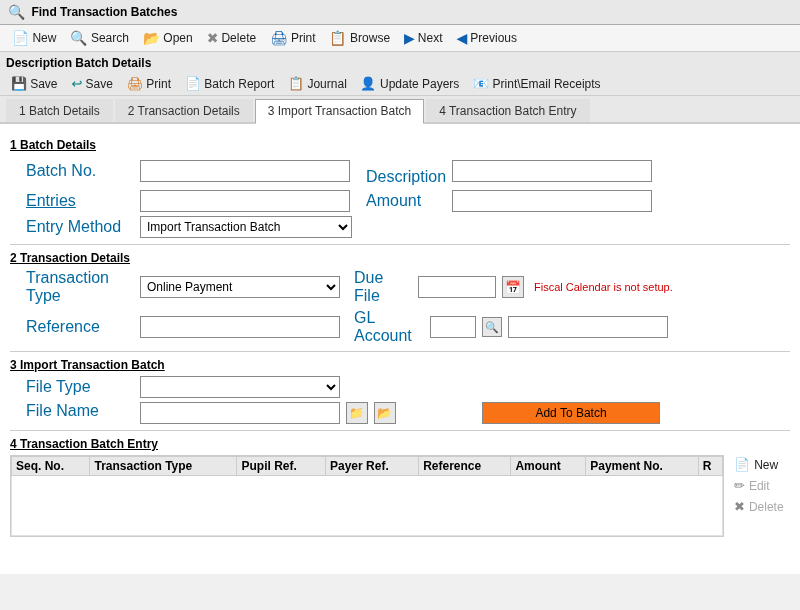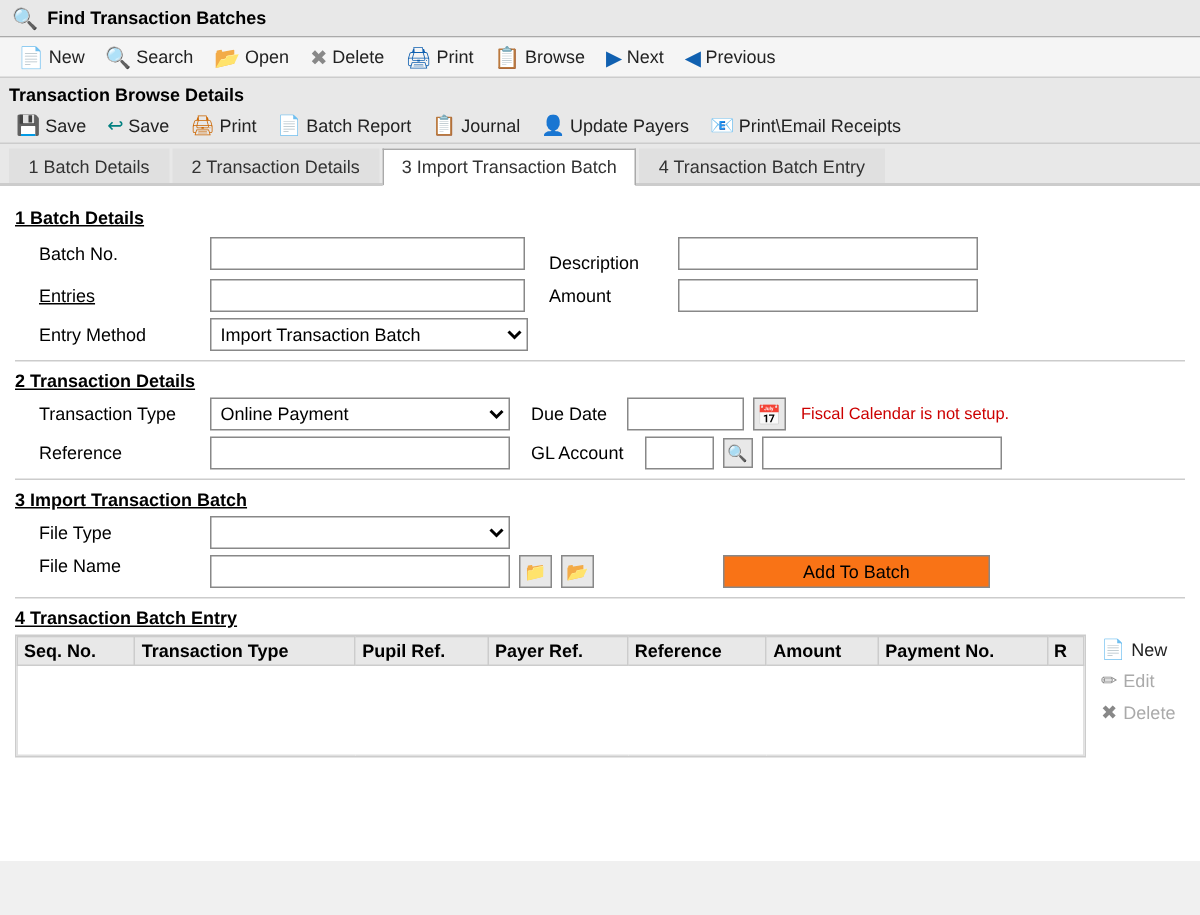--- a/index.html
+++ b/index.html
@@ -94,24 +94,24 @@
     }
 
     .section-header {
       font-weight: bold;
       font-size: 12px;
       margin: 6px 0 4px 0;
       text-decoration: underline;
     }
 
     .form-label {
-      color: #000000;
+      color: #0369a1;
       text-align: left;
       padding-right: 4px;
-      font-size: 12px;
+      font-size: 16px;
     }
     .form-input {
       border: 1px solid #888;
       padding: 2px 4px;
       font-size: 12px;
       height: 22px;
       background: white;
     }
     .form-input.right-align {
       text-align: right;
@@ -266,21 +266,21 @@
     <span class="tb-icon blue-icon">▶</span>
     <span>Next</span>
   </button>
   <button class="toolbar-btn">
     <span class="tb-icon blue-icon">◀</span>
     <span>Previous</span>
   </button>
 </div>
 
 <div style="background:#e8e8e8; border-bottom:1px solid #ccc; padding:2px 6px 0 6px;">
-  <div style="font-weight:bold; font-size:12px; padding:2px 0;">Transaction Browse Details</div>
+  <div style="font-weight:bold; font-size:12px; padding:2px 0;">Description Batch Details</div>
   <div class="section-toolbar" style="background:none; border:none; padding:2px 0;">
     <button class="sec-btn">
       <span class="tb-icon blue-icon">💾</span>
       <span>Save</span>
     </button>
     <button class="sec-btn">
       <span class="tb-icon teal-icon">↩</span>
       <span>Save</span>
     </button>
     <button class="sec-btn">
@@ -356,21 +356,21 @@
     <span>2 Transaction Details</span>
   </div>
 
   <div style="display:flex; align-items:center; gap:6px; padding-left:16px; margin-bottom:4px;">
     <span class="form-label" style="width:108px;">Transaction Type</span>
     <select class="form-select" style="width:200px;">
       <option>Online Payment</option>
       <option>Direct Debit</option>
       <option>Manual</option>
     </select>
-    <span class="form-label" style="width:58px; margin-left:8px;">Due Date</span>
+    <span class="form-label" style="width:58px; margin-left:8px;">Due File</span>
     <input type="text" class="form-input" style="width: 78px;">
     <button class="file-btn" style="font-size:13px;">📅</button>
     <span class="fiscal-note">Fiscal Calendar is not setup.</span>
   </div>
 
   <div style="display:flex; align-items:center; gap:6px; padding-left:16px; margin-bottom:4px;">
     <span class="form-label" style="width:108px;">Reference</span>
     <input type="text" class="form-input" style="width: 200px;">
     <span class="form-label" style="width:70px; margin-left:8px;">GL Account</span>
     <input type="text" class="form-input" style="width: 46px;">

